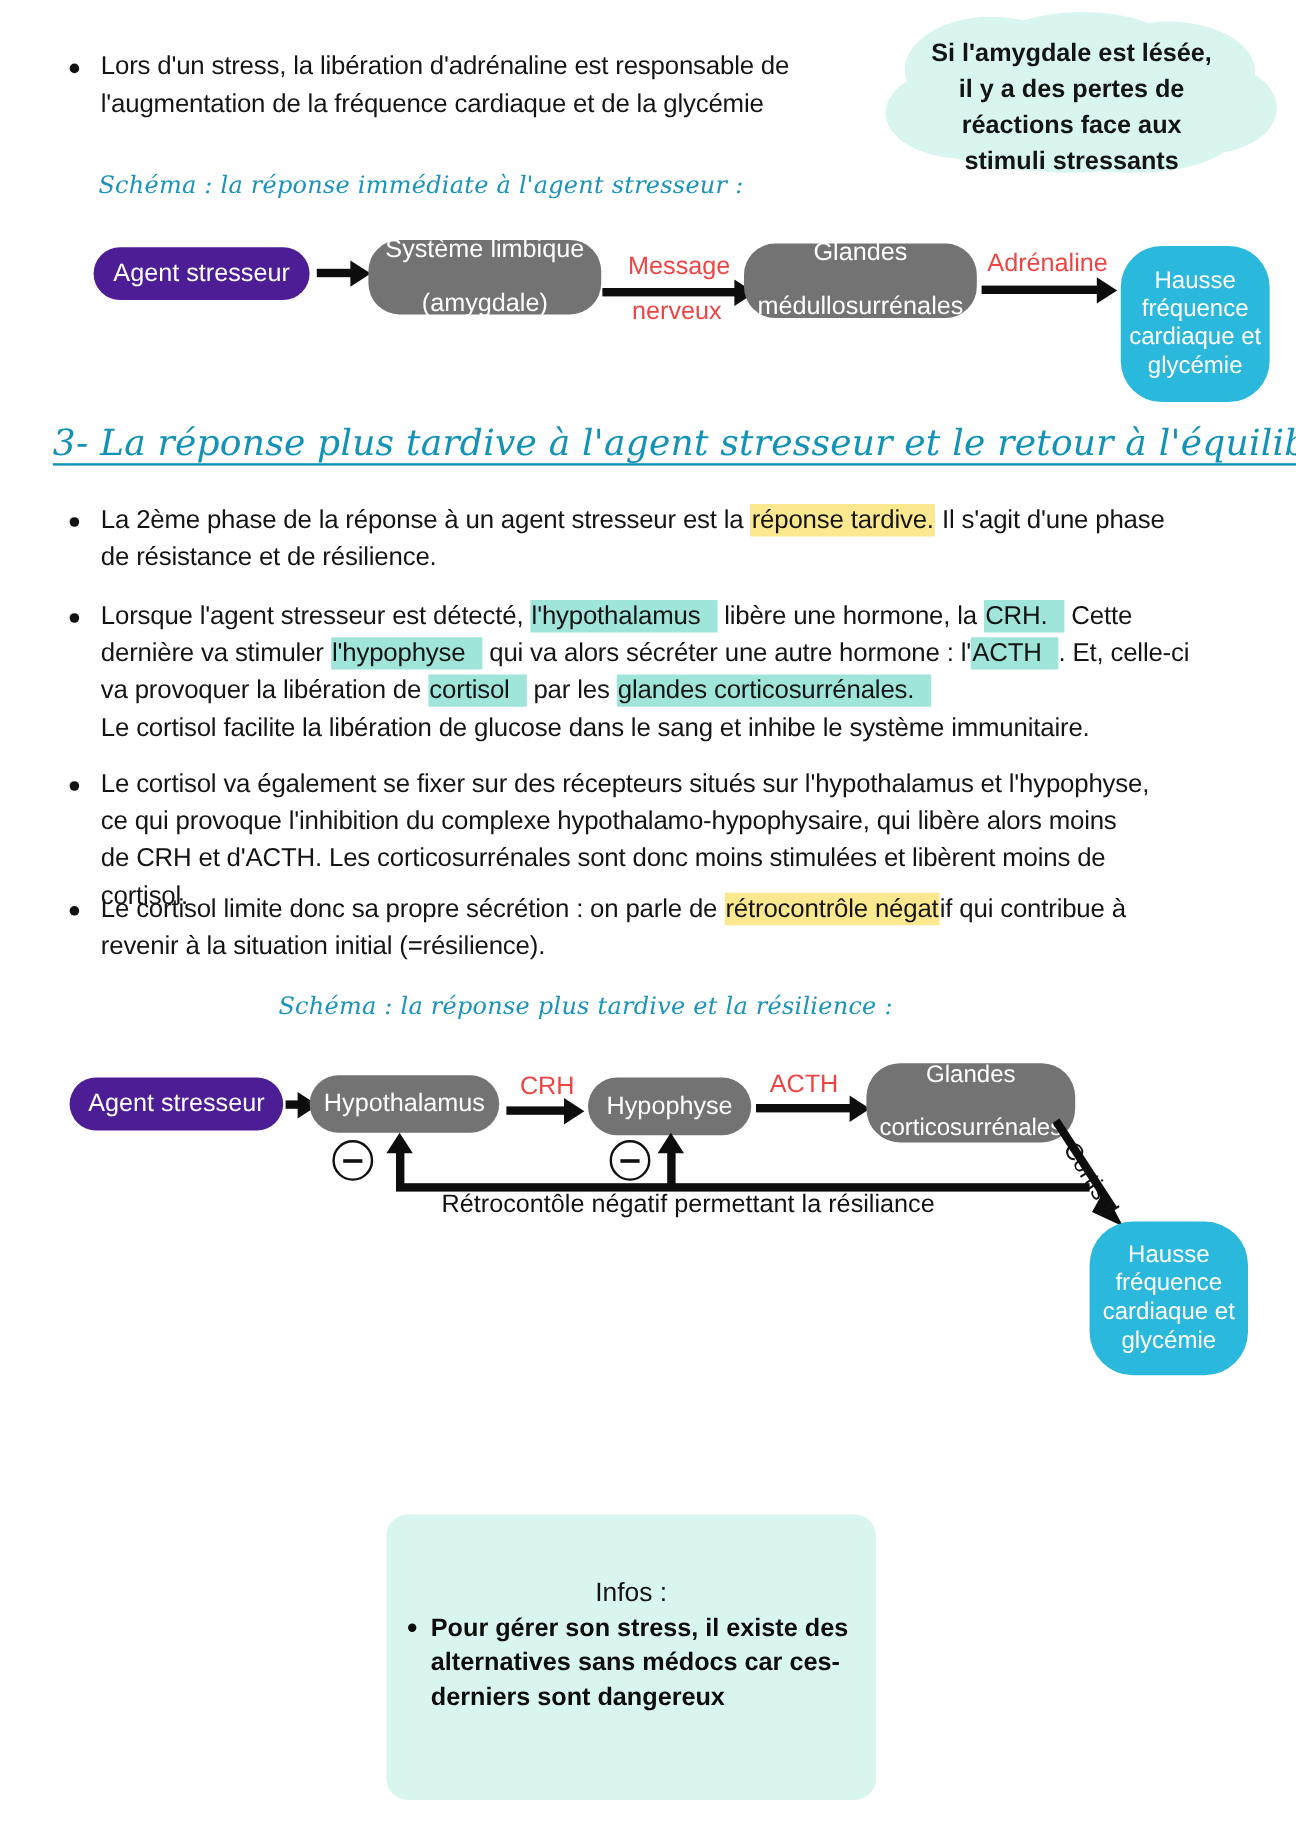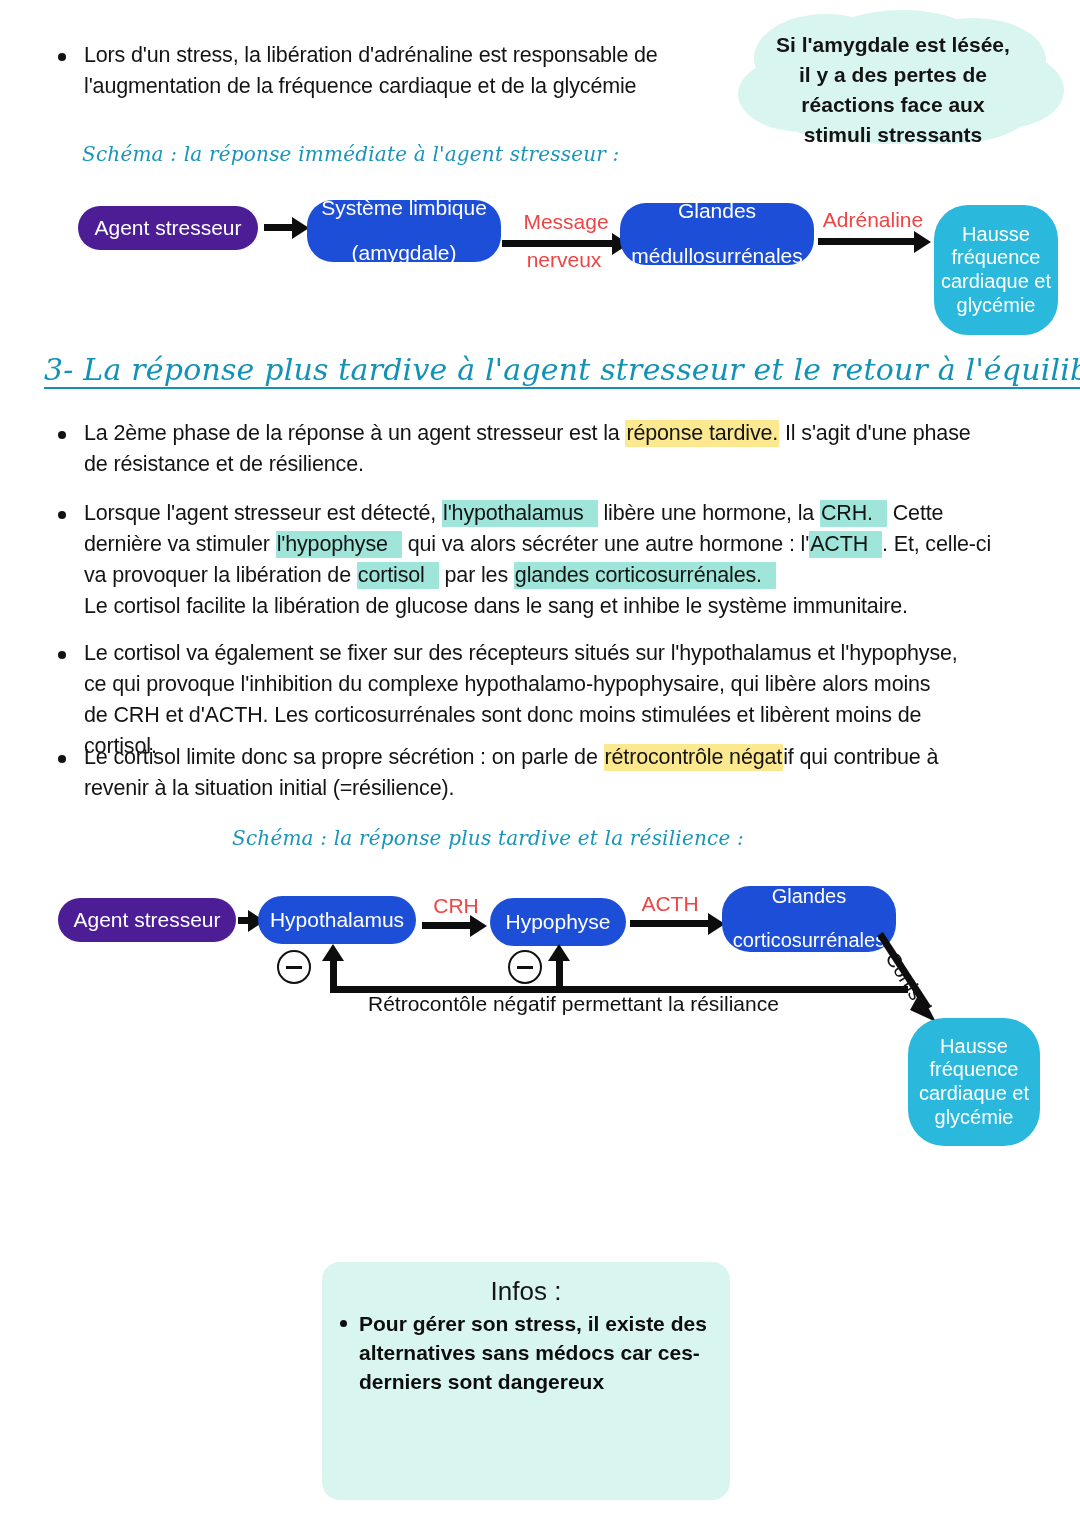--- a/index.html
+++ b/index.html
@@ -72,21 +72,21 @@
     box-sizing: border-box;
     display: flex;
     align-items: center;
     justify-content: center;
     text-align: center;
     color: #ffffff;
     font-family: "Liberation Sans", sans-serif;
     line-height: 1.18;
   }
   .node-dark  { background: #4c1d95; }
-  .node-light { background: #1d4ed8; gap: 20px; }
+  .node-light { background: #737373; gap: 20px; }
   .node-mid   { background: #2bb8dd; }
 
   
   .arrow-h {
     position: absolute;
     height: 7px;
     background: #0d0d0d;
   }
   .arrow-head-r {
     position: absolute;
@@ -145,23 +145,24 @@
   
   .infobox {
     position: absolute;
     background: #d9f5ef;
     border-radius: 18px;
     box-sizing: border-box;
     padding: 14px 18px 16px 18px;
   }
   .infobox-title {
     text-align: center;
-    font-size: 26px;
+    font-size: 22px;
     color: #141414;
     margin-bottom: 2px;
+    margin-top: 38px;
   }
   .infobox-li {
     display: flex;
     align-items: flex-start;
     font-size: 21px;
     line-height: 29px;
     font-weight: 700;
     color: #0d0d0d;
   }
   .infobox-li .d {

